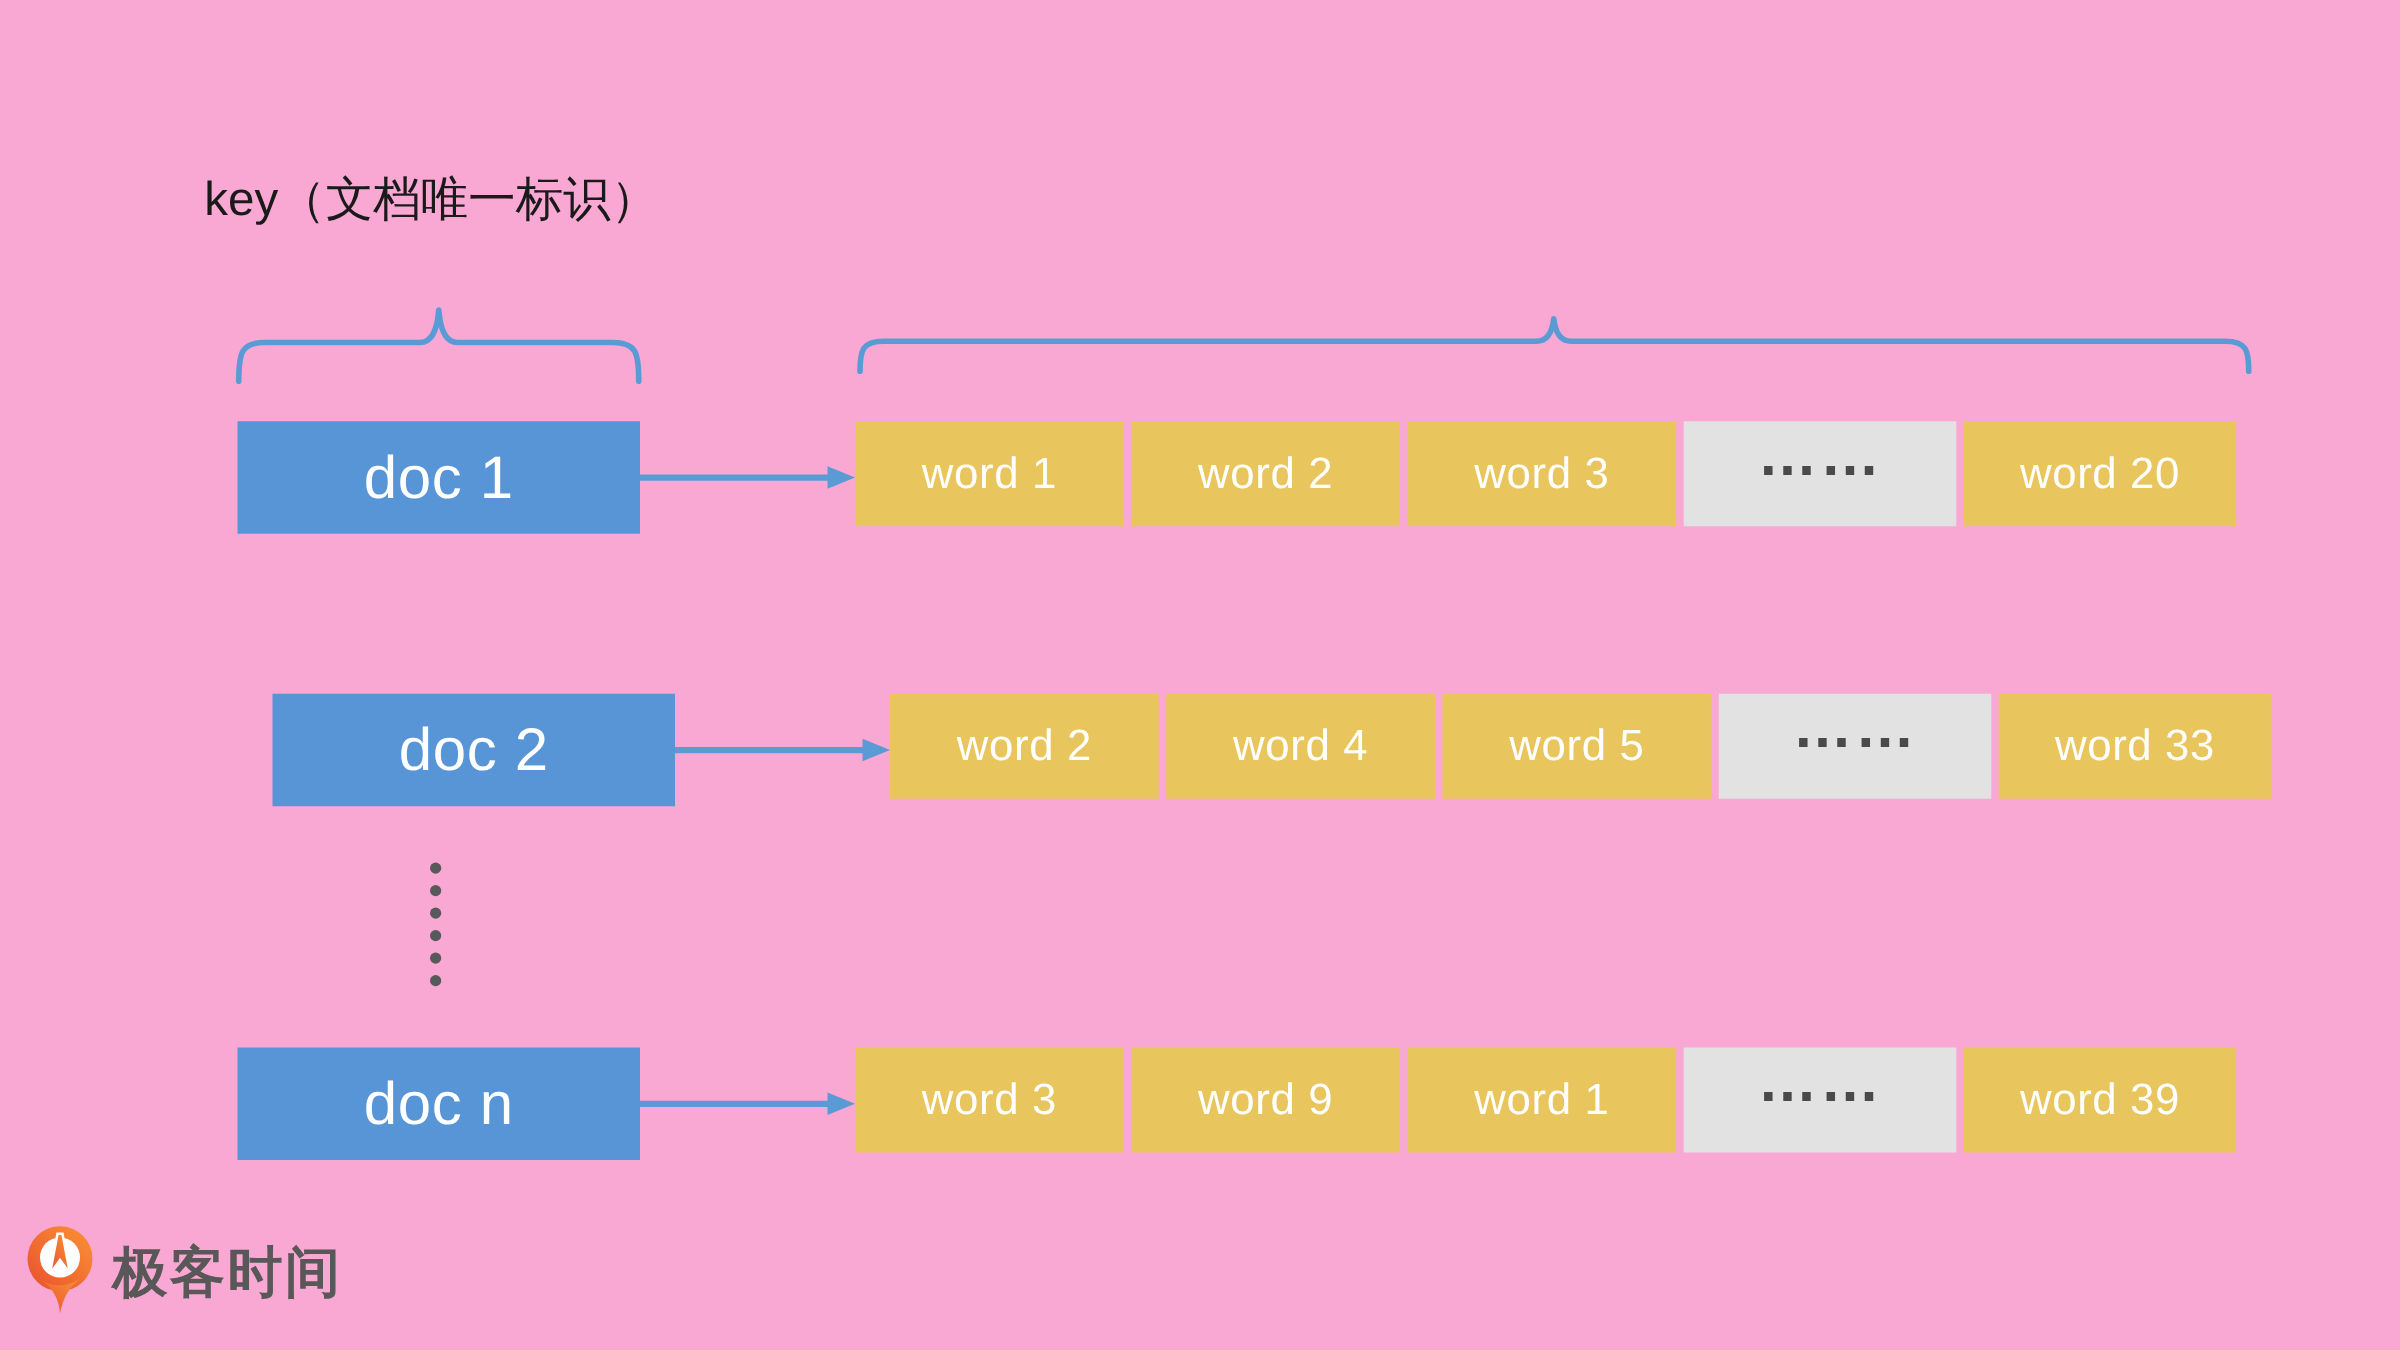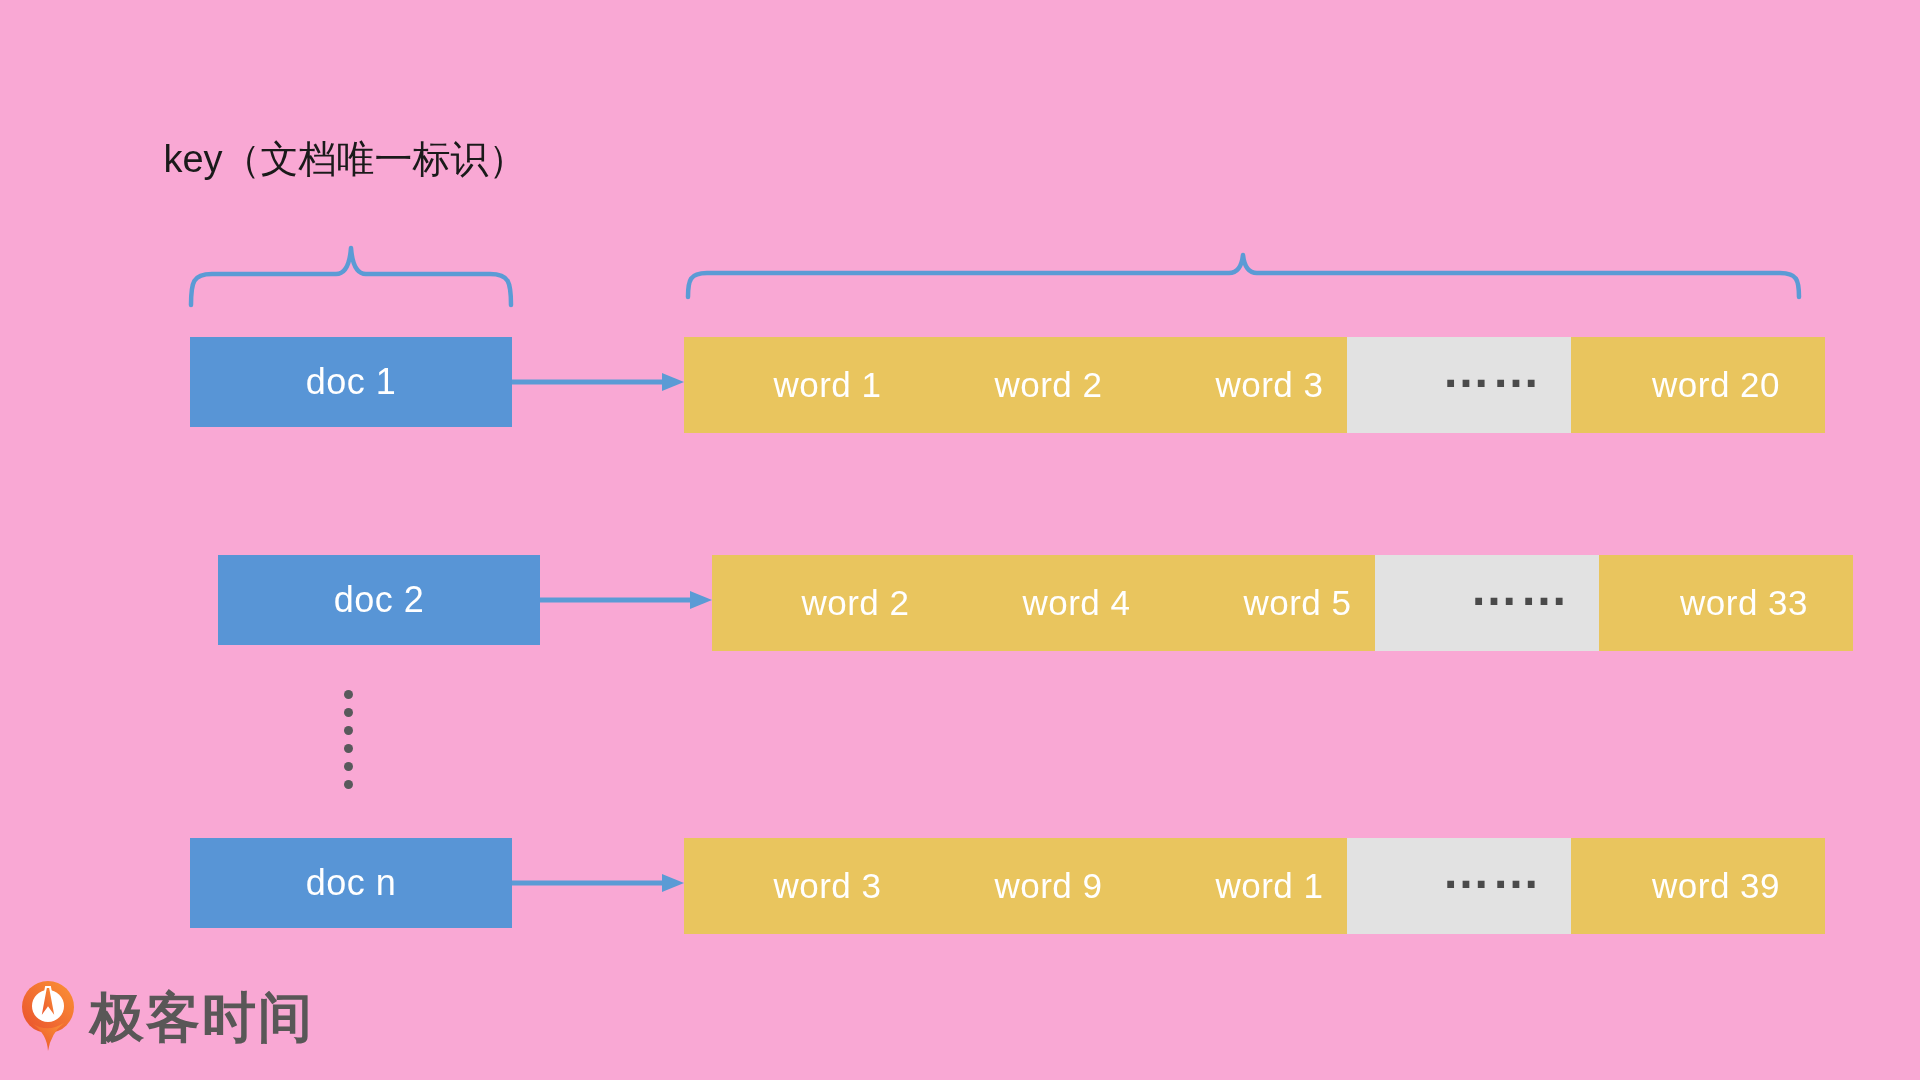--- a/index.html
+++ b/index.html
@@ -18,28 +18,28 @@
     white-space:nowrap;
   }
   .label-key{left:150px;top:134px;width:390px;}
   .label-array{left:1092px;top:150px;width:400px;}
   .brace{position:absolute;}
   .row{position:absolute;left:0;width:1920px;height:90px;}
   .docbox{
     position:absolute;left:190px;top:0;width:322px;height:90px;
     background:#5895D6;color:#ffffff;
     display:flex;align-items:center;justify-content:center;
-    font-size:36px;letter-spacing:0.5px;
+    font-size:48px;letter-spacing:0.5px;
   }
   .arrow{position:absolute;left:512px;top:35px;}
   .cell{
-    position:absolute;top:0;height:96px;
+    position:absolute;top:0;height:84px;
     background:#E9C55E;color:#ffffff;
     display:flex;align-items:center;justify-content:center;
-    font-size:35px;letter-spacing:0.5px;white-space:nowrap;padding-left:36px;
+    font-size:35px;letter-spacing:0.5px;white-space:nowrap;
   }
   .c0{left:684px;width:215px;}
   .c1{left:905px;width:215px;}
   .c2{left:1126px;width:215px;}
   .c3{left:1347px;width:218px;}
   .c4{left:1571px;width:218px;}
   .cell.ellipsis{background:#E2E2E2;color:#4A4A4A;}
   .cell.ellipsis .dots-text{
     font-size:48px;font-weight:700;letter-spacing:2px;
     transform:translateY(-28%);display:block;
@@ -47,21 +47,21 @@
   .vdots{
     position:absolute;left:344px;top:690px;
     display:flex;flex-direction:column;gap:9px;align-items:center;
   }
   .vdots .dot{width:9px;height:9px;border-radius:50%;background:#58595B;}
   .logo{
     position:absolute;left:20px;top:980px;
     display:flex;align-items:center;gap:14px;
   }
   .logo-text{
-    color:#595757;font-size:54px;font-weight:700;letter-spacing:2px;
+    color:#595757;font-size:44px;font-weight:700;letter-spacing:2px;
     white-space:nowrap;
   }
 </style>
 </head>
 <body>
 
 <div class="canvas">
 
   <div class="toplabel label-key">key（文档唯一标识）</div>
 

